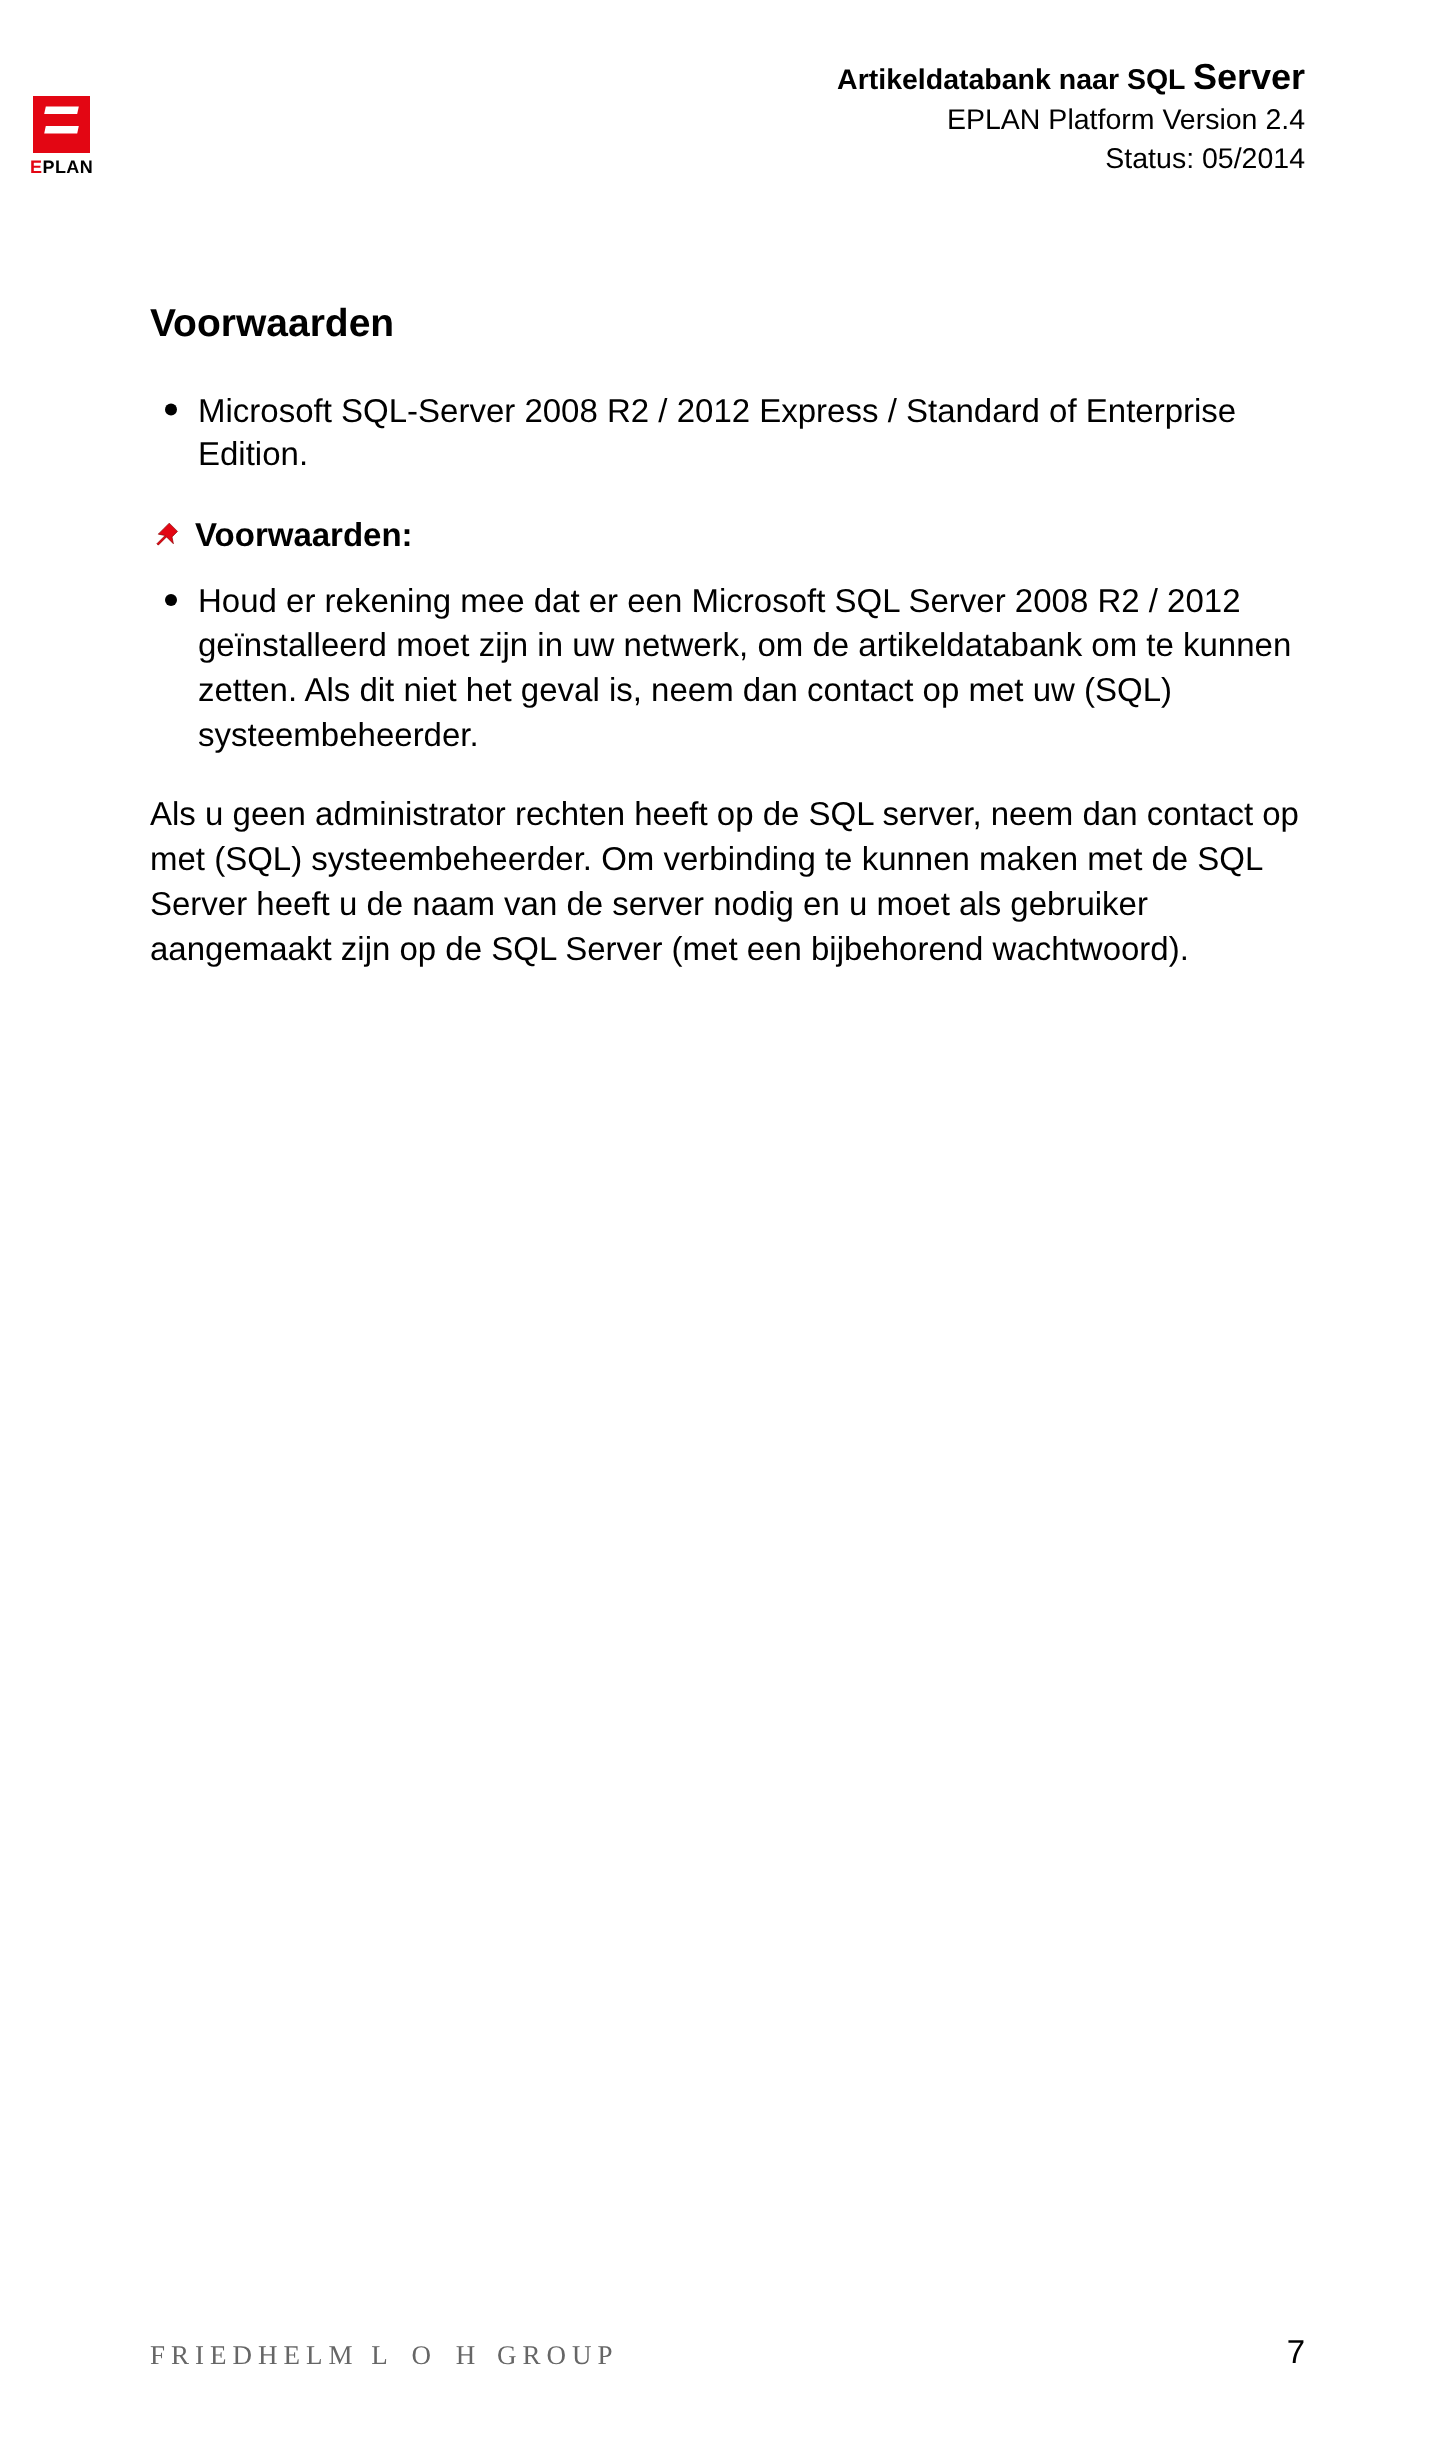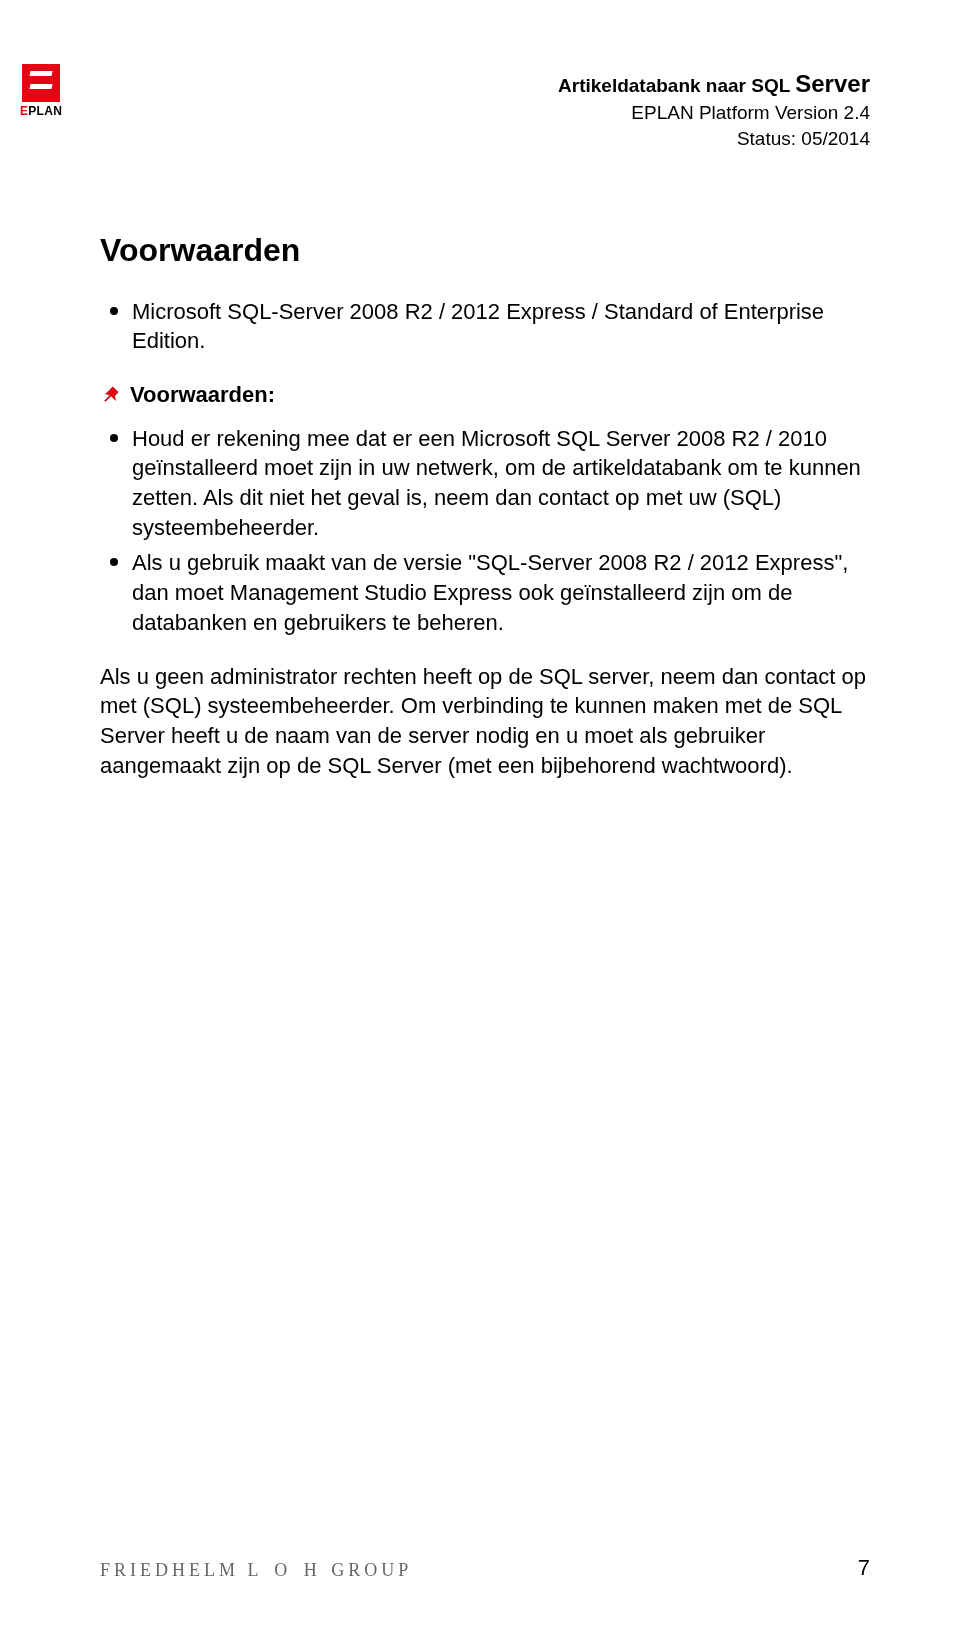--- a/index.html
+++ b/index.html
@@ -4,21 +4,21 @@
 <style>
   * { box-sizing: border-box; margin: 0; padding: 0; }
   html, body { width: 960px; background: #fff; }
   body {
     font-family: Arial, Helvetica, sans-serif;
     color: #000;
     position: relative;
     min-height: 1633px;
   }
   .page {
-    padding: 68px 90px 0 100px;
+    padding: 36px 90px 0 100px;
   }
   .header {
     text-align: right;
     font-size: 19px;
     line-height: 1.35;
     margin-bottom: 80px;
   }
   .header .line1 b { font-weight: bold; }
   .header .line1 .server { font-size: 24px; }
   .header .line2, .header .line3 { font-size: 19px; }
@@ -48,21 +48,21 @@
     position: absolute;
     top: 42px;
     left: 0;
     font-size: 12px;
     font-weight: bold;
     letter-spacing: 0.3px;
   }
   .logo .brand .e { color: #e30613; }
   .logo .brand .plan { color: #000000; }
   h1 {
-    font-size: 32px;
+    font-size: 26px;
     font-weight: bold;
     margin-bottom: 28px;
   }
   .body-text {
     font-size: 22px;
     line-height: 1.35;
   }
   .para { margin-bottom: 18px; }
   ul.bullets {
     list-style: none;
@@ -153,22 +153,21 @@
     <div class="note-row">
       <span class="pin-icon">
         <svg viewBox="0 0 24 24">
           <path d="M14 3 L20 9 L16 13 L17 18 L12 13 L6 19 L5 18 L11 12 L6 11 L10 7 Z" fill="#e30613" stroke="#800" stroke-width="0.5"></path>
         </svg>
       </span>
       <span class="note-label">Voorwaarden:</span>
     </div>
 
     <ul class="bullets">
-      <li><span>Houd er rekening mee dat er een Microsoft SQL Server 2008 R2 / 2010 geïnstalleerd moet zijn in uw netwerk, om de artikeldatabank om te kunnen zetten. Als dit niet het geval is, neem dan contact op met uw (SQL) systeembeheerder.</span></li>
-      <li><span>Als u gebruik maakt van de versie "SQL-Server 2008 R2 / 2012 Express", dan moet Management Studio Express ook geïnstalleerd zijn om de databanken en gebruikers te beheren.</span></li>
+      <li><span>Houd er rekening mee dat er een Microsoft SQL Server 2008 R2 / 2012 geïnstalleerd moet zijn in uw netwerk, om de artikeldatabank om te kunnen zetten. Als dit niet het geval is, neem dan contact op met uw (SQL) systeembeheerder.</span></li>
     </ul>
 
     <p class="para">Als u geen administrator rechten heeft op de SQL server, neem dan contact op met (SQL) systeembeheerder. Om verbinding te kunnen maken met de SQL Server heeft u de naam van de server nodig en u moet als gebruiker aangemaakt zijn op de SQL Server (met een bijbehorend wachtwoord).</p>
 
   </div>
 
 </div>
 
 <div class="footer">
   <div class="footer-brand">

